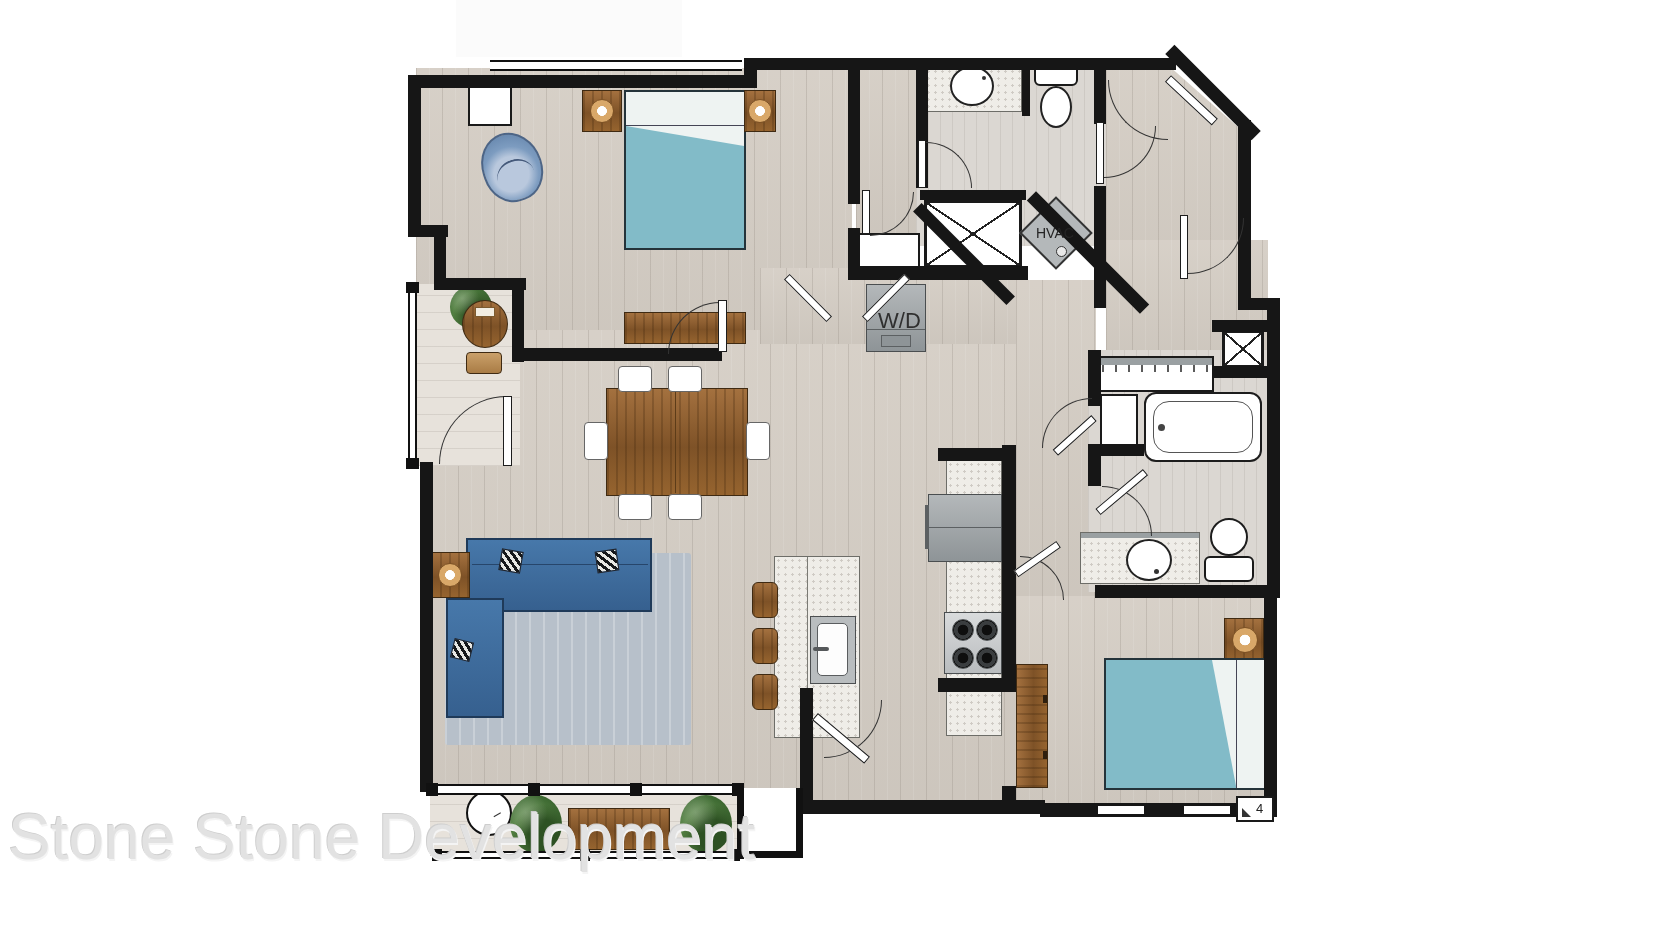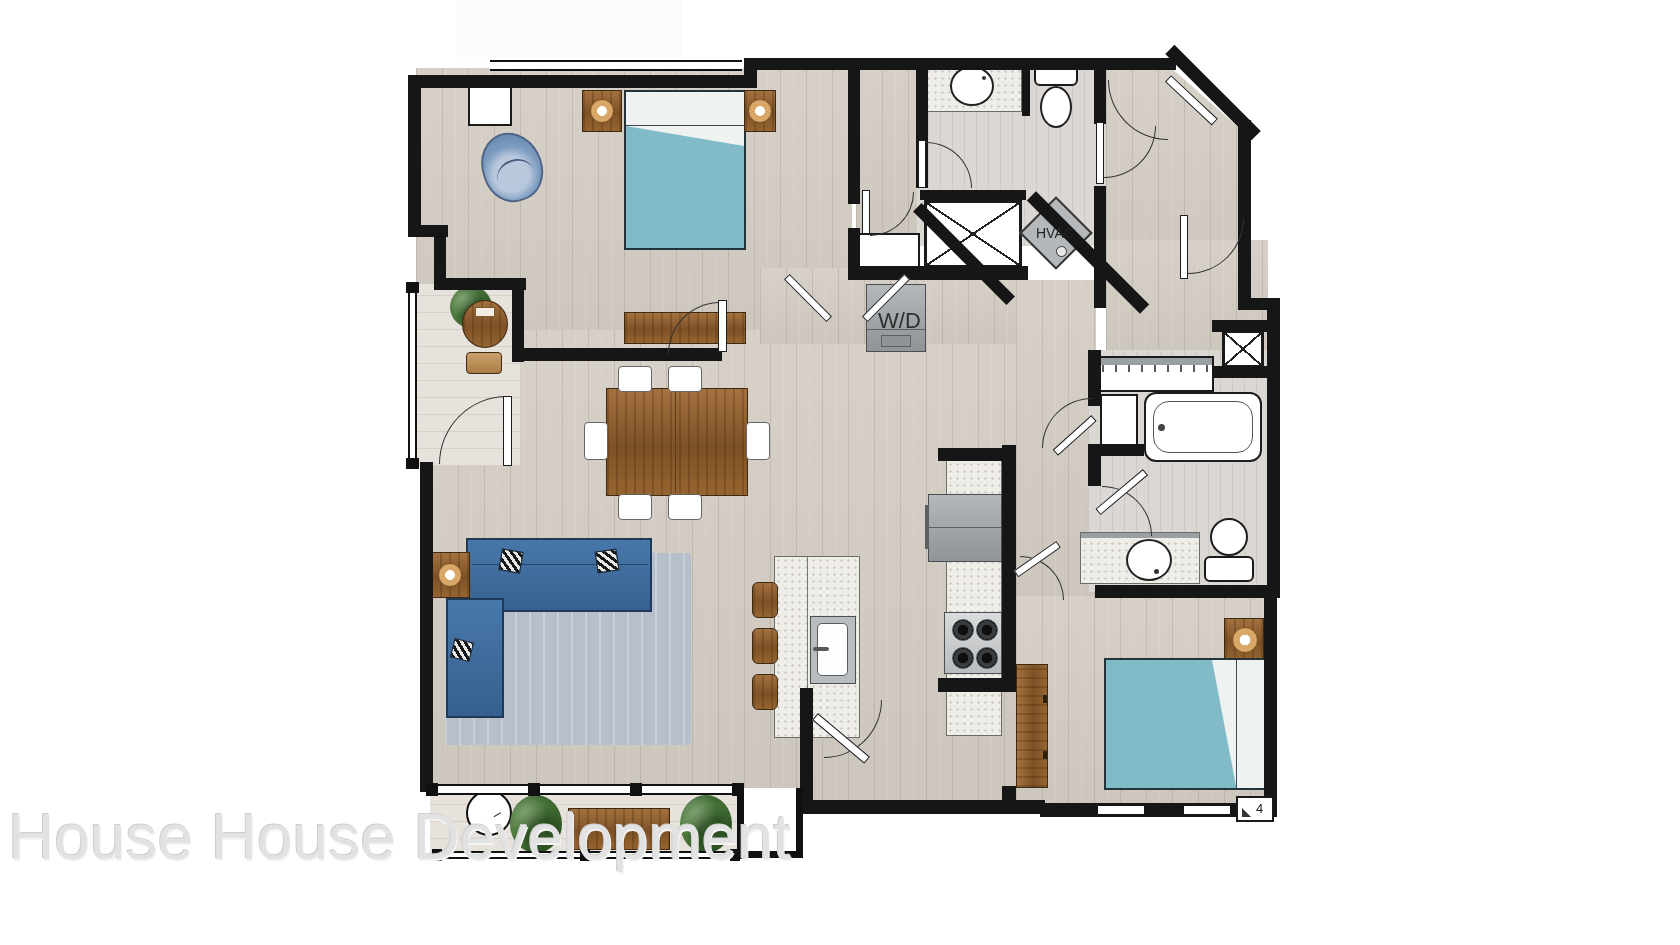--- a/index.html
+++ b/index.html
@@ -286,13 +286,13 @@
 <div class="abs arc arc-br" style="left:1188px;top:218px;width:56px;height:56px;"></div>
 <div class="abs leaf" style="left:1042px;top:414px;width:52px;height:8px;transform:rotate(-42deg);transform-origin:right center;"></div>
 <div class="abs arc arc-tl" style="left:1042px;top:398px;width:50px;height:50px;"></div>
 <div class="abs leaf" style="left:1098px;top:508px;width:62px;height:8px;transform:rotate(-40deg);transform-origin:left center;"></div>
 <div class="abs arc arc-tr" style="left:1102px;top:486px;width:50px;height:50px;"></div>
 <div class="abs leaf" style="left:1016px;top:570px;width:52px;height:8px;transform:rotate(-35deg);transform-origin:left center;"></div>
 <div class="abs arc arc-tr" style="left:1020px;top:556px;width:44px;height:44px;"></div>
 <div class="abs leaf" style="left:815px;top:712px;width:68px;height:9px;transform:rotate(40deg);transform-origin:left center;"></div>
 <div class="abs arc arc-br" style="left:824px;top:700px;width:58px;height:58px;"></div>
 
-<div id="watermark">House House Development</div>
+<div id="watermark">Stone Stone Development</div>
 
 </body></html>

